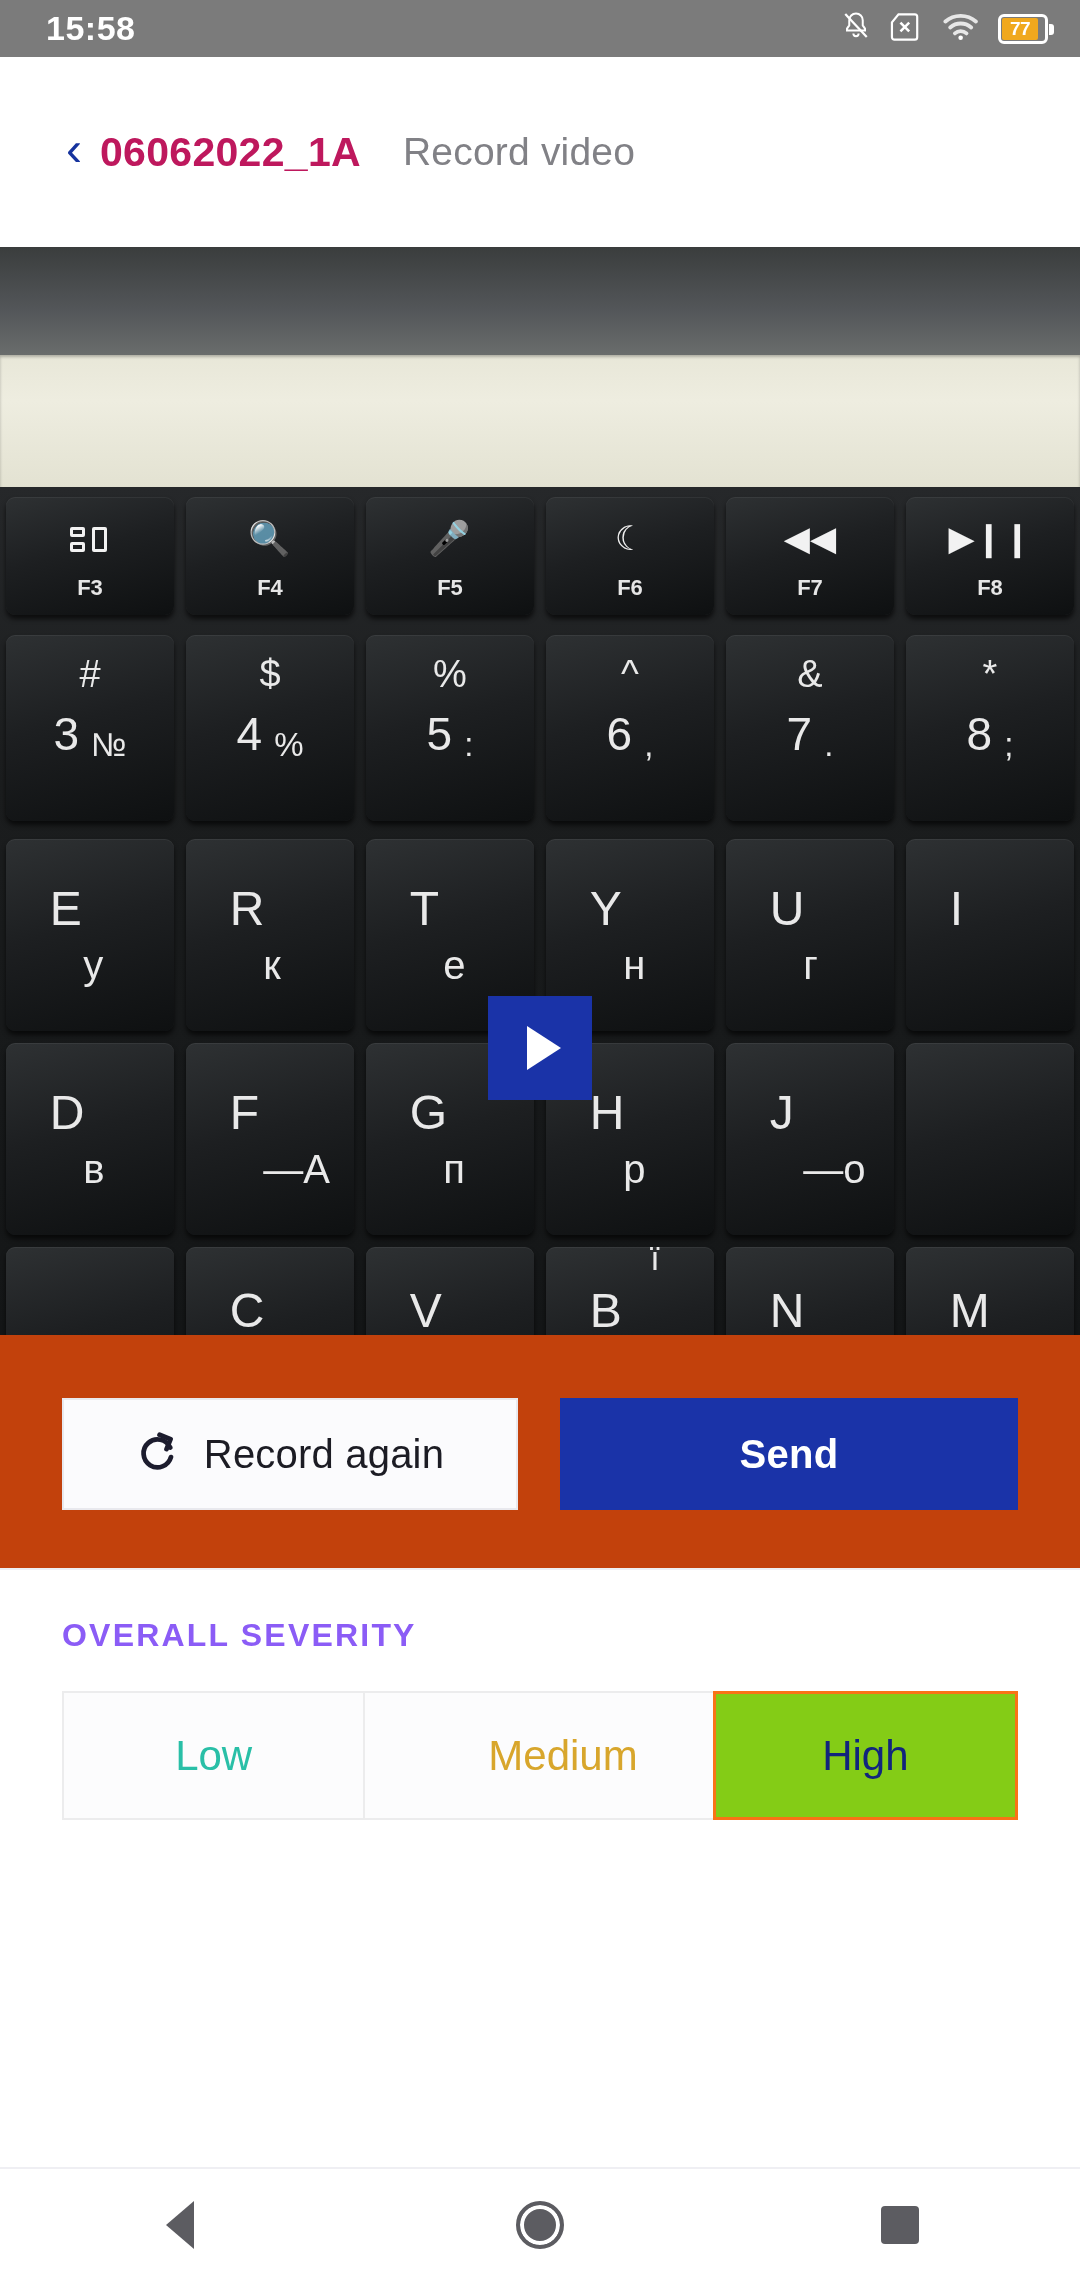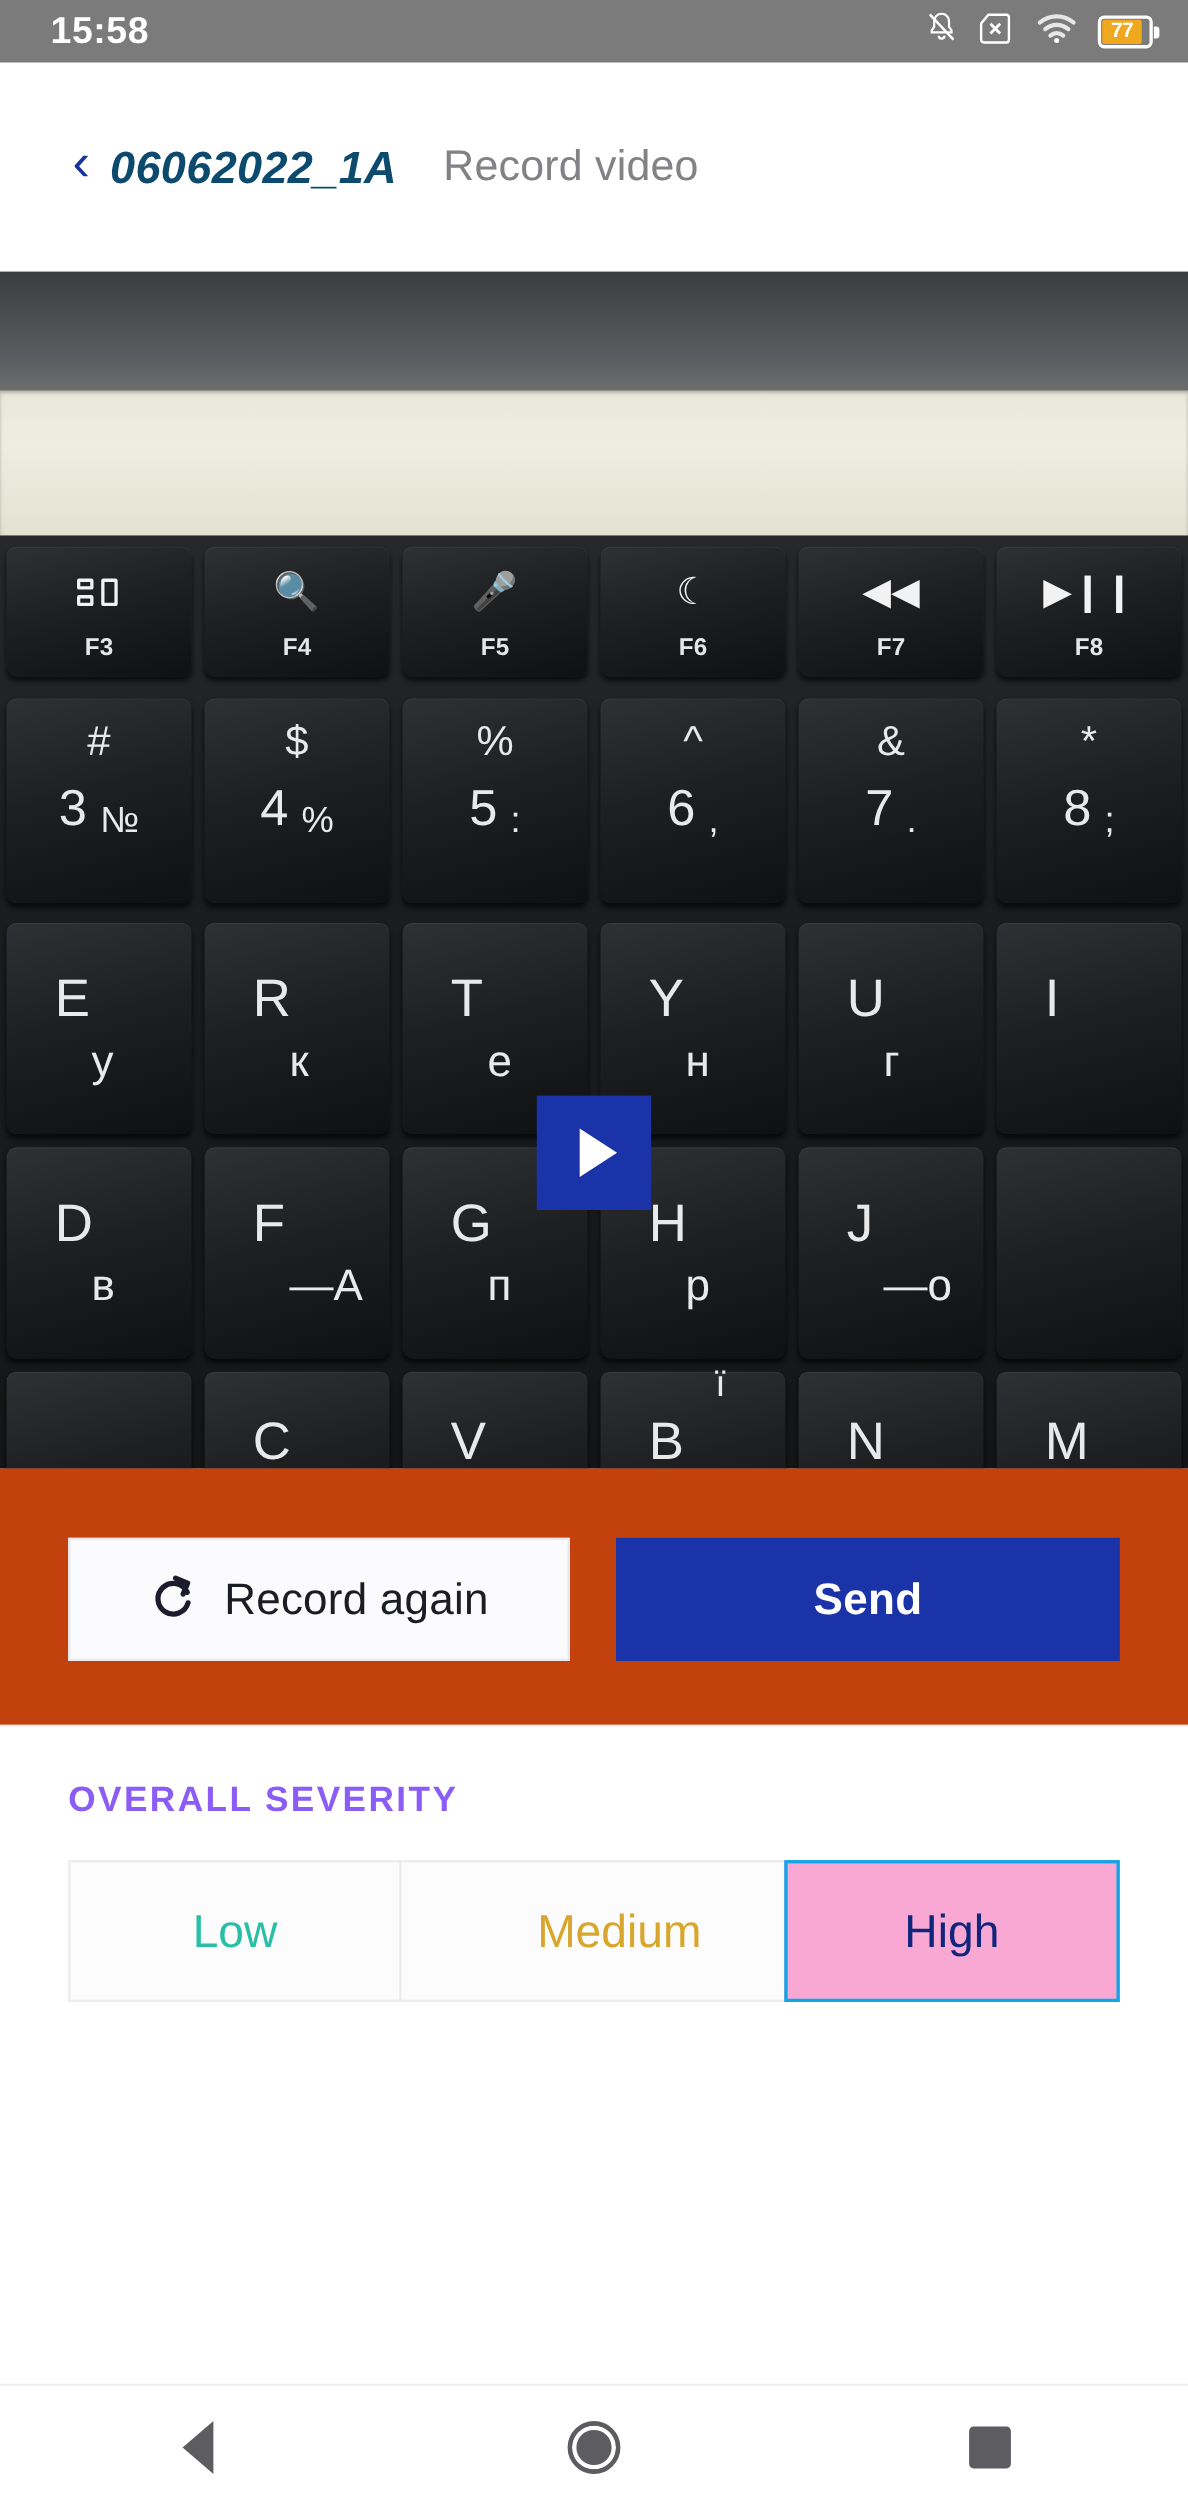--- a/index.html
+++ b/index.html
@@ -43,21 +43,21 @@
   
   .header {
     position:absolute; top:57px; left:0; width:1080px; height:190px;
     background:#ffffff; display:flex; align-items:center; padding-left:66px;
   }
   .back-chevron {
     color:#16339e; font-size:48px; line-height:1;
     margin-right:18px; font-weight:400; transform:translateY(-3px);
   }
   .header-id {
-    color:#0c4a6e; font-size:41px; font-weight:bold; letter-spacing:.3px;font-style:italic;
+    color:#be185d; font-size:41px; font-weight:bold; letter-spacing:.3px;
   }
   .header-sub {
     color:#818186; font-size:39px; margin-left:42px; letter-spacing:.2px;
   }
 
   
   .video {
     position:absolute; top:247px; left:0; width:1080px; height:1088px;
     overflow:hidden; background:#111;
   }
@@ -173,21 +173,21 @@
   .seg {
     flex:1 1 0; height:129px; background:#fcfcfd;
     border:2px solid #ececed;
     display:flex; align-items:center; justify-content:center;
     font-size:42px;
   }
   .seg + .seg { margin-left:-2px; }
   .seg.low { color:#29bfa7; }
   .seg.medium { color:#d8a62c;padding-left:48px; }
   .seg.high {
-    color:#11257d; background:#f9a8d4; border:3px solid #0ea5e9; font-weight:400;
+    color:#11257d; background:#84cc16; border:3px solid #f97316; font-weight:400;
   }
 
   
   .navbar {
     position:absolute; left:0; top:2169px; width:1080px; height:111px;
     background:#ffffff; display:flex; align-items:center; justify-content:center; gap:0;
   }
   .nav-slot { width:360px; display:flex; align-items:center; justify-content:center; }
   .nav-back {
     width:0; height:0;

